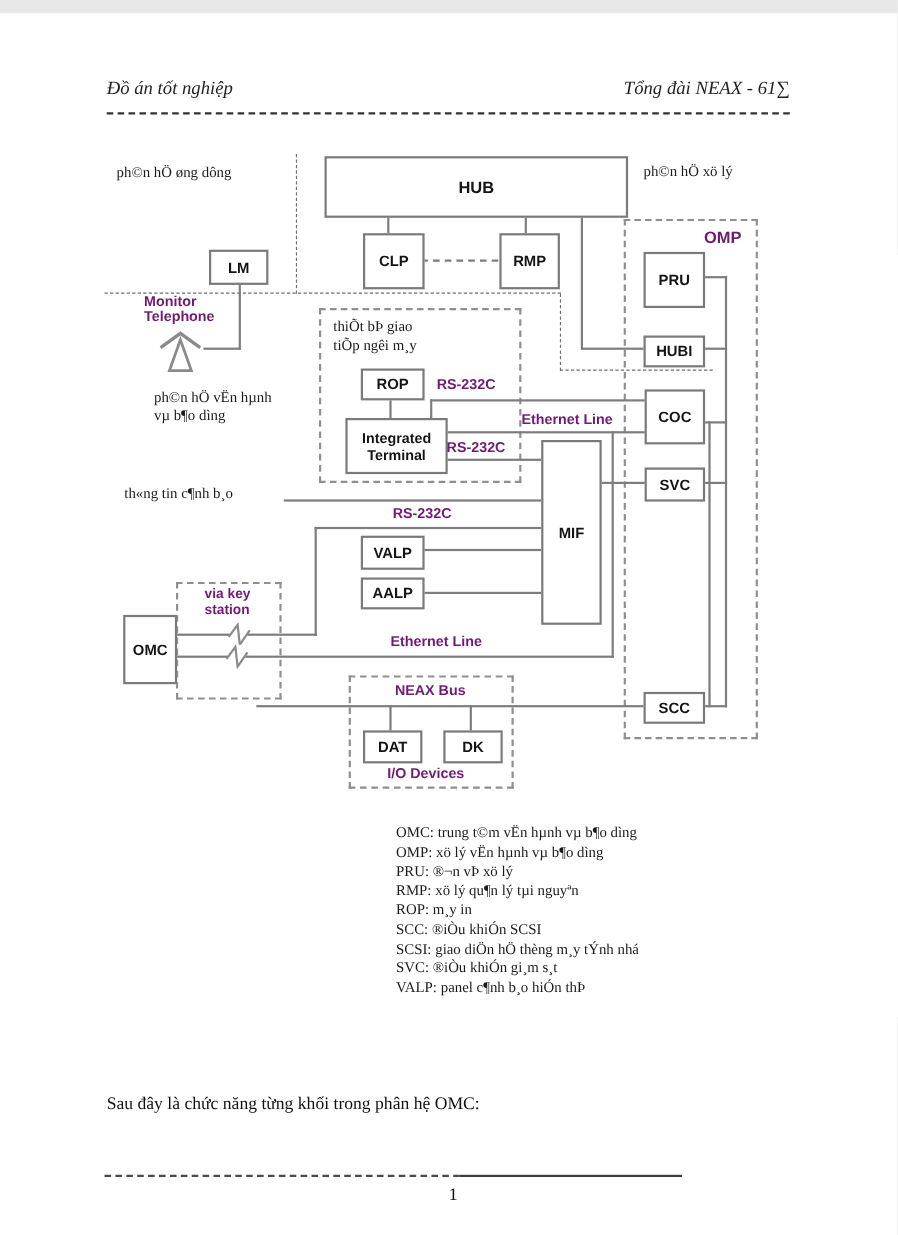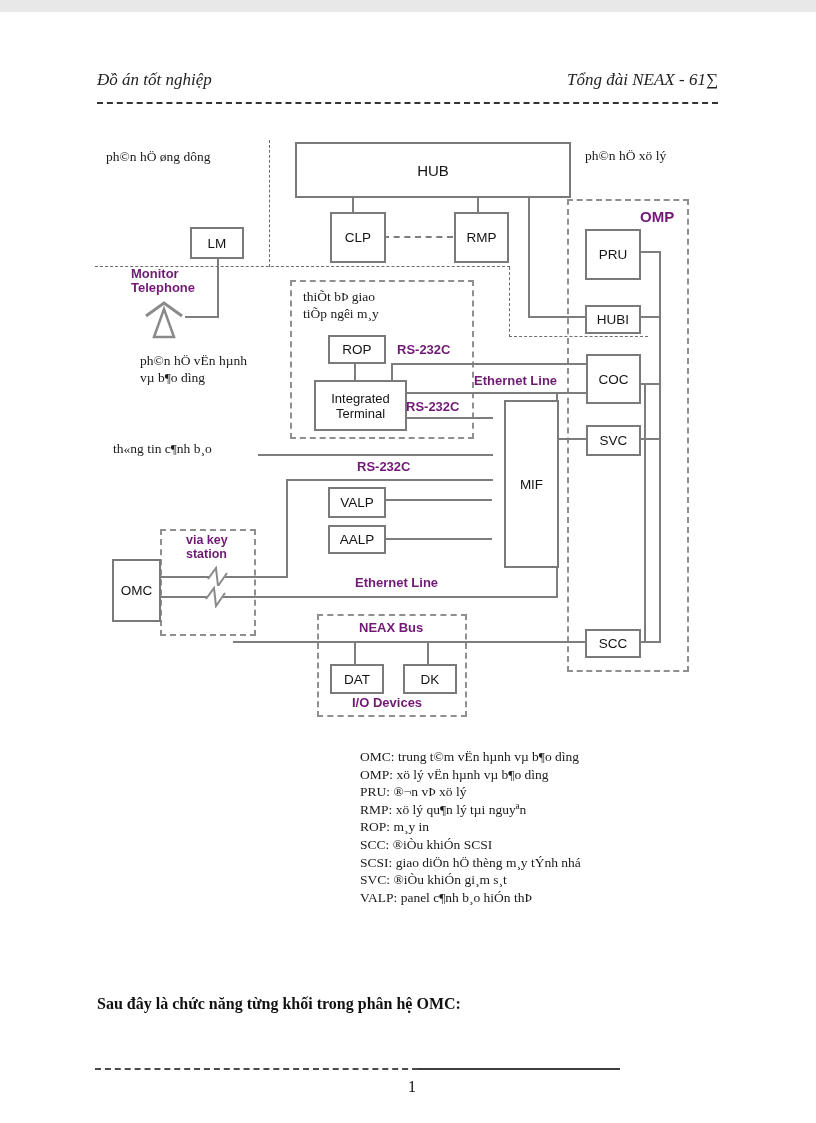--- a/index.html
+++ b/index.html
@@ -9,29 +9,29 @@
   .hdr{position:absolute;top:58px;font-style:italic;font-size:17px;color:#222;}
   .hdr-rule{position:absolute;left:97px;top:90px;width:621px;height:0;border-top:2px dashed #333;}
   
   .hl{position:absolute;height:2px;background:#7d7d7d;}
   .vl{position:absolute;width:2px;background:#7d7d7d;}
   .dl{position:absolute;height:0;border-top:2px dashed #7d7d7d;}
   .bdh{position:absolute;height:0;border-top:1px dashed #6e6e6e;}
   .bdv{position:absolute;width:0;border-left:1px dashed #6e6e6e;}
   .dbox{position:absolute;border:2px dashed #8f8f8f;}
   .box{position:absolute;border:2px solid #7a7a7a;background:#fff;display:flex;align-items:center;justify-content:center;
-       font-family:"Liberation Sans",sans-serif;font-weight:normal;font-size:13.5px;color:#141414;text-align:center;}
+       font-family:"Liberation Sans",sans-serif;font-weight:bold;font-size:13.5px;color:#141414;text-align:center;}
   .pre{white-space:pre-line;}
   .tl{position:absolute;font-family:"Liberation Serif",serif;font-size:13.5px;color:#1a1a1a;line-height:17px;}
   .tls{position:absolute;font-family:"Liberation Sans",sans-serif;font-weight:bold;font-size:13px;color:#701a75;line-height:14px;}
   .icon{position:absolute;}
   
   .legend-col{position:absolute;top:736px;font-size:13.5px;line-height:17.6px;color:#1a1a1a;}
   
-  .closing{position:absolute;left:97px;top:983px;font-size:16px;font-weight:bold;color:#111;}
+  .closing{position:absolute;left:97px;top:983px;font-size:16px;font-weight:normal;color:#111;}
   .ft-dash{position:absolute;left:95px;top:1056px;width:323px;height:0;border-top:2px dashed #4a4a4a;}
   .ft-solid{position:absolute;left:418px;top:1056px;width:202px;height:2px;background:#3d3d3d;}
   .pagenum{position:absolute;left:362px;top:1066px;width:100px;text-align:center;font-size:16px;color:#111;}
 </style>
 </head>
 <body>
 
 <div class="page">
 
   <div class="hdr" style="left:97px;">Đồ án tốt nghiệp</div>
@@ -119,21 +119,21 @@
       <span>SVC</span>
     </div>
   <div class="box" style="left:585px;top:617px;width:52px;height:25px">
       <span>SCC</span>
     </div>
   <div class="box" style="left:328px;top:323px;width:54px;height:25px">
       <span>ROP</span>
     </div>
   <div class="box pre" style="left:314px;top:368px;width:89px;height:47px;font-size:13px;line-height:15px"><span class="pre">Integrated
 Terminal</span></div>
-  <div class="box" style="left:504px;top:388px;width:51px;height:164px">
+  <div class="box" style="left:492px;top:388px;width:51px;height:164px">
       <span>MIF</span>
     </div>
   <div class="box" style="left:328px;top:475px;width:54px;height:27px">
       <span>VALP</span>
     </div>
   <div class="box" style="left:328px;top:513px;width:54px;height:25px">
       <span>AALP</span>
     </div>
   <div class="box" style="left:112px;top:547px;width:45px;height:59px">
       <span>OMC</span>

